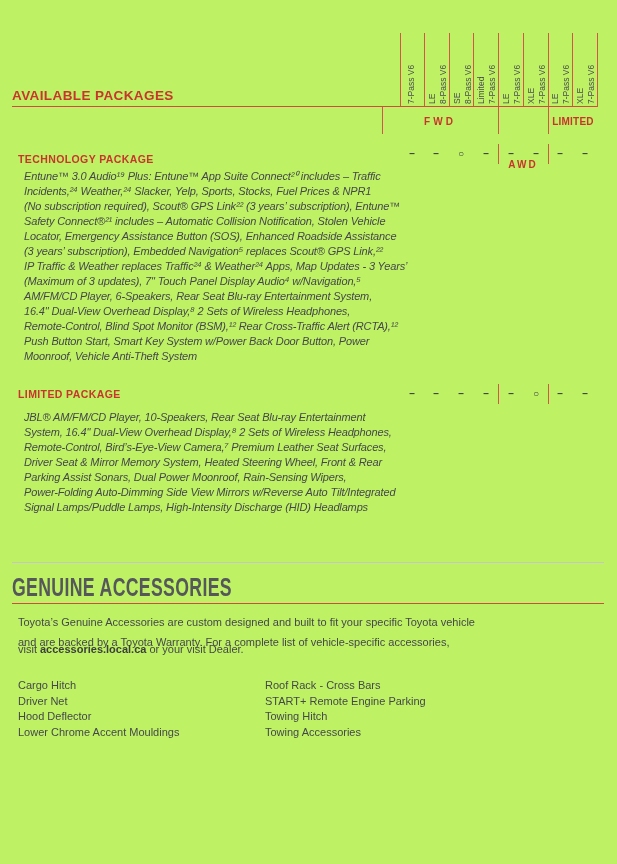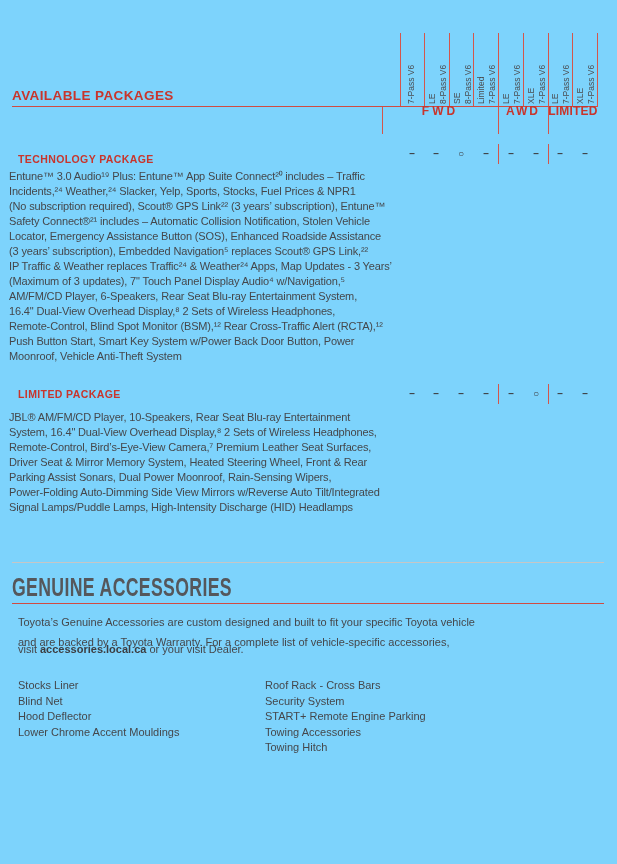--- a/index.html
+++ b/index.html
@@ -1,35 +1,35 @@
 <!DOCTYPE html>
 <html><head>
 <meta charset="utf-8">
 <style>
   html,body{margin:0;padding:0;background:#ffffff;}
-  .page{position:relative;width:617px;height:864px;background:#7dd3fc;overflow:hidden;
+  .page{position:relative;width:617px;height:864px;background:#bef264;overflow:hidden;
         font-family:"Liberation Sans", sans-serif;color:#45474b;}
 
   
   .colline{position:absolute;width:1px;top:33px;height:74px;background:#d4564b;}
   .vlabel{position:absolute;top:104px;width:72px;transform-origin:0 0;transform:rotate(-90deg);
           white-space:pre-line;font-size:8.5px;line-height:10.5px;color:#4a4c50;letter-spacing:0;}
   .rule-red{position:absolute;height:1px;background:#d04b41;}
   .bandline{position:absolute;width:1px;top:107px;height:27px;background:#d4564b;}
-  .gl{position:absolute;top:104px;font-size:12px;font-weight:bold;color:#c8352c;text-align:center;}
+  .gl{position:absolute;top:116px;font-size:10px;font-weight:bold;color:#c8352c;text-align:center;}
   .gl1{left:382px;width:116px;letter-spacing:3px;}
-  .gl2{left:498px;width:50px;letter-spacing:2px;}
+  .gl2{left:498px;width:50px;letter-spacing:2px;margin-top:43px;}
   .gl3{left:548px;width:50px;letter-spacing:0.2px;}
 
   .main-title{position:absolute;left:12px;top:88px;font-size:13.5px;font-weight:bold;
               color:#c8352c;letter-spacing:0.4px;}
 
   .pkg-name{position:absolute;left:18px;font-size:10.5px;font-weight:bold;color:#c8352c;letter-spacing:0.4px;}
-  .pkg-desc{position:absolute;left:9px;width:468px;font-size:11px;line-height:15px;
-            color:#45474b;white-space:pre-line;letter-spacing:-0.15px;}
+  .pkg-desc{position:absolute;left:24px;width:468px;font-size:11px;line-height:15px;
+            color:#45474b;white-space:pre-line;letter-spacing:-0.15px;font-style:italic;}
 
   .availrow{position:absolute;left:391px;width:210px;height:16px;}
   .availrow .cell{position:absolute;top:0;width:18px;text-align:center;font-size:10px;
                   font-weight:bold;color:#3e4045;line-height:16px;}
   .c1{left:12px}.c2{left:36px}.c3{left:61px}.c4{left:86px}
   .c5{left:111px}.c6{left:136px}.c7{left:160px}.c8{left:185px}
   .availrow .sep{position:absolute;top:-2px;height:20px;width:1px;background:#d4564b;}
   .sep1{left:107px}.sep2{left:157px}
 
   
@@ -138,26 +138,25 @@
 
   <div class="divider"></div>
   <div class="acc-title">GENUINE ACCESSORIES</div>
   <div class="rule-red acc-rule"></div>
 
   <div class="acc-intro">Toyota’s Genuine Accessories are custom designed and built to fit your specific Toyota vehicle
 and are backed by a Toyota Warranty. For a complete list of vehicle-specific accessories,</div>
   <div class="acc-intro3"><span>visit </span><span class="acc-link">accessories.local.ca</span><span> or your visit Dealer.</span></div>
 
   <div class="acc-list acc-left">
-    <div class="acc-item">Stocks Liner</div>
-    <div class="acc-item">Blind Net</div>
+    <div class="acc-item">Cargo Hitch</div>
+    <div class="acc-item">Driver Net</div>
     <div class="acc-item">Hood Deflector</div>
     <div class="acc-item">Lower Chrome Accent Mouldings</div>
   </div>
   <div class="acc-list acc-right">
     <div class="acc-item">Roof Rack - Cross Bars</div>
-    <div class="acc-item">Security System</div>
     <div class="acc-item">START+ Remote Engine Parking</div>
+    <div class="acc-item">Towing Hitch</div>
     <div class="acc-item">Towing Accessories</div>
-    <div class="acc-item">Towing Hitch</div>
   </div>
 
 </div>
 
 </body></html>

